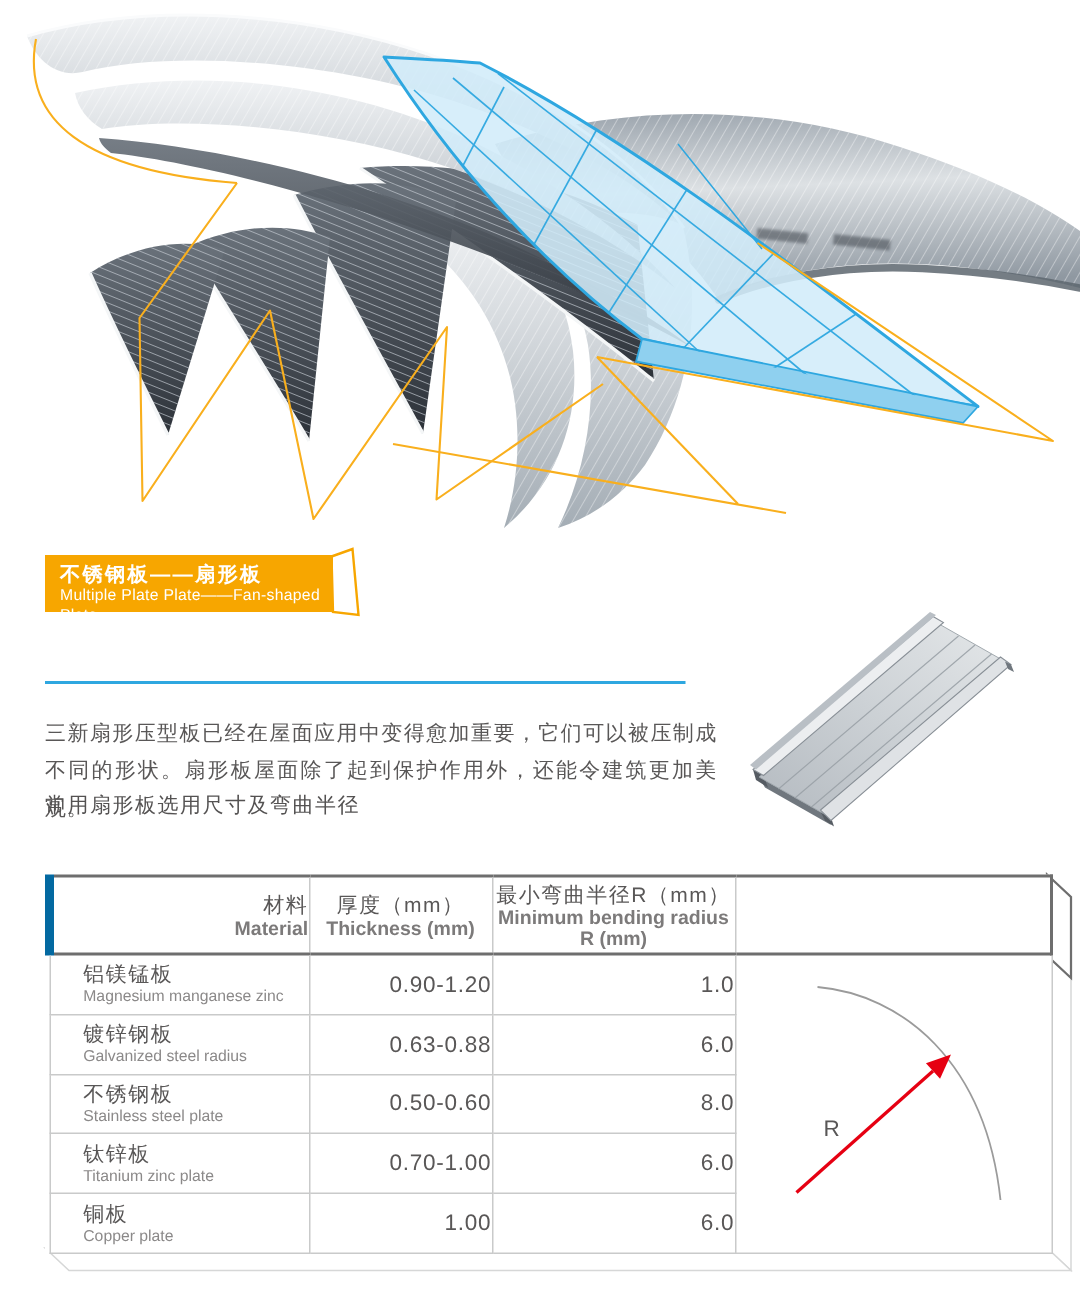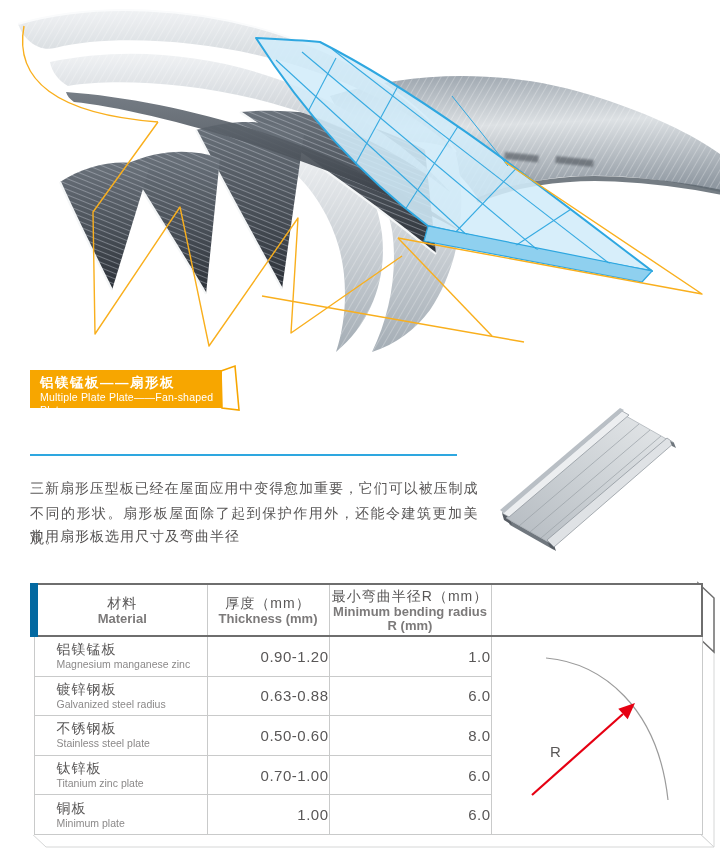--- a/index.html
+++ b/index.html
@@ -27,21 +27,21 @@
   .sec-zh{left:30px;top:528px;font-size:14px;color:#545252;letter-spacing:1px;}
   .sec-en{left:30px;top:550px;font-size:12px;color:#7c7a7a;letter-spacing:0.2px;}
 
   
   .tbl-wrap{left:30px;top:583px;z-index:2;}
   table.spec{border-collapse:collapse;table-layout:fixed;width:668px;background:#fff;}
   table.spec col.c1{width:173px;} table.spec col.c2{width:122px;}
   table.spec col.c3{width:162px;} table.spec col.c4{width:211px;}
   table.spec thead th{border:1px solid #c9caca;border-top:2px solid #6e6e6e;border-bottom:2px solid #6e6e6e;
       height:50px;font-weight:normal;text-align:center;vertical-align:middle;padding:0;}
-  table.spec thead th:first-child{border-left:8px solid #0369a1;}
+  table.spec thead th:first-child{border-left:6px solid #0369a1;text-align:right;}
   table.spec thead th:last-child{border-right:2px solid #6e6e6e;}
   table.spec tbody td{border:1px solid #c9caca;height:38px;padding:0;vertical-align:middle;}
   .h-zh{font-size:14px;color:#595757;letter-spacing:1px;line-height:18px;}
   .h-en{font-size:13px;color:#7c7a7a;line-height:14px;font-weight:bold;}
   td.mat{padding-left:22px !important;}
   .m-zh{font-size:14px;color:#595757;letter-spacing:1px;line-height:17px;}
   .m-en{font-size:10.5px;color:#8b8989;line-height:13px;}
   td.val{text-align:right;font-size:15px;color:#595757;letter-spacing:0.5px;}
   td.diagram{padding:0 !important;}
   .tbl3d{left:28px;top:581px;width:692px;height:272px;z-index:1;pointer-events:none;}
@@ -160,21 +160,21 @@
       <path d="M 505,162 L 702,294 L 398,238"></path>
       <path d="M 398,238 L 492,336"></path>
       <path d="M 262,296 L 524,342"></path>
     </g>
   </svg>
 
   <svg class="abs banner-fold" viewBox="0 0 22 52">
     <polygon points="1,8 15,3 19,47 2,45" fill="#ffffff" stroke="#f7a600" stroke-width="1.6"></polygon>
   </svg>
   <div class="abs banner">
-    <div class="zh">铝镁锰板——扇形板</div>
+    <div class="zh">不锈钢板——扇形板</div>
     <div class="en">Multiple Plate Plate——Fan-shaped Plate</div>
   </div>
 
   <div class="abs rule"></div>
   <p class="abs intro">三新扇形压型板已经在屋面应用中变得愈加重要，它们可以被压制成不同的形状。扇形板屋面除了起到保护作用外，还能令建筑更加美观。</p>
 
   <svg class="abs panel-illu" viewBox="0 0 244 152">
     <defs>
       <linearGradient id="gPanel" x1="0" y1="1" x2="1" y2="0">
         <stop offset="0" stop-color="#b4bac0"></stop>
@@ -273,21 +273,21 @@
           <td class="mat">
             <div class="m-zh">钛锌板</div>
             <div class="m-en">Titanium zinc plate</div>
           </td>
           <td class="val">0.70-1.00</td>
           <td class="val">6.0</td>
         </tr>
         <tr>
           <td class="mat">
             <div class="m-zh">铜板</div>
-            <div class="m-en">Minimum plate</div>
+            <div class="m-en">Copper plate</div>
           </td>
           <td class="val">1.00</td>
           <td class="val">6.0</td>
         </tr>
       </tbody>
     </table>
   </div>
 
 </div>
 

